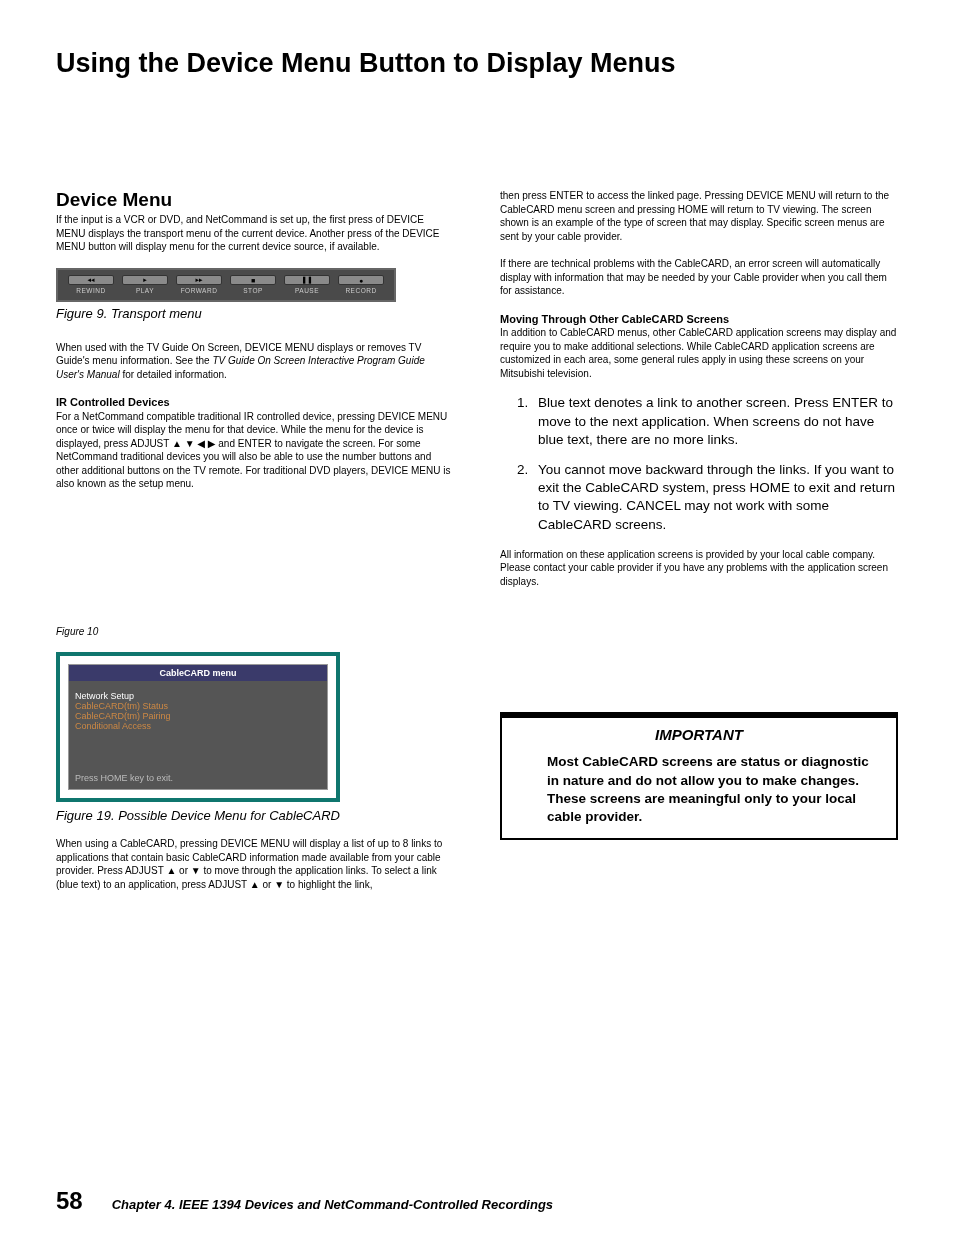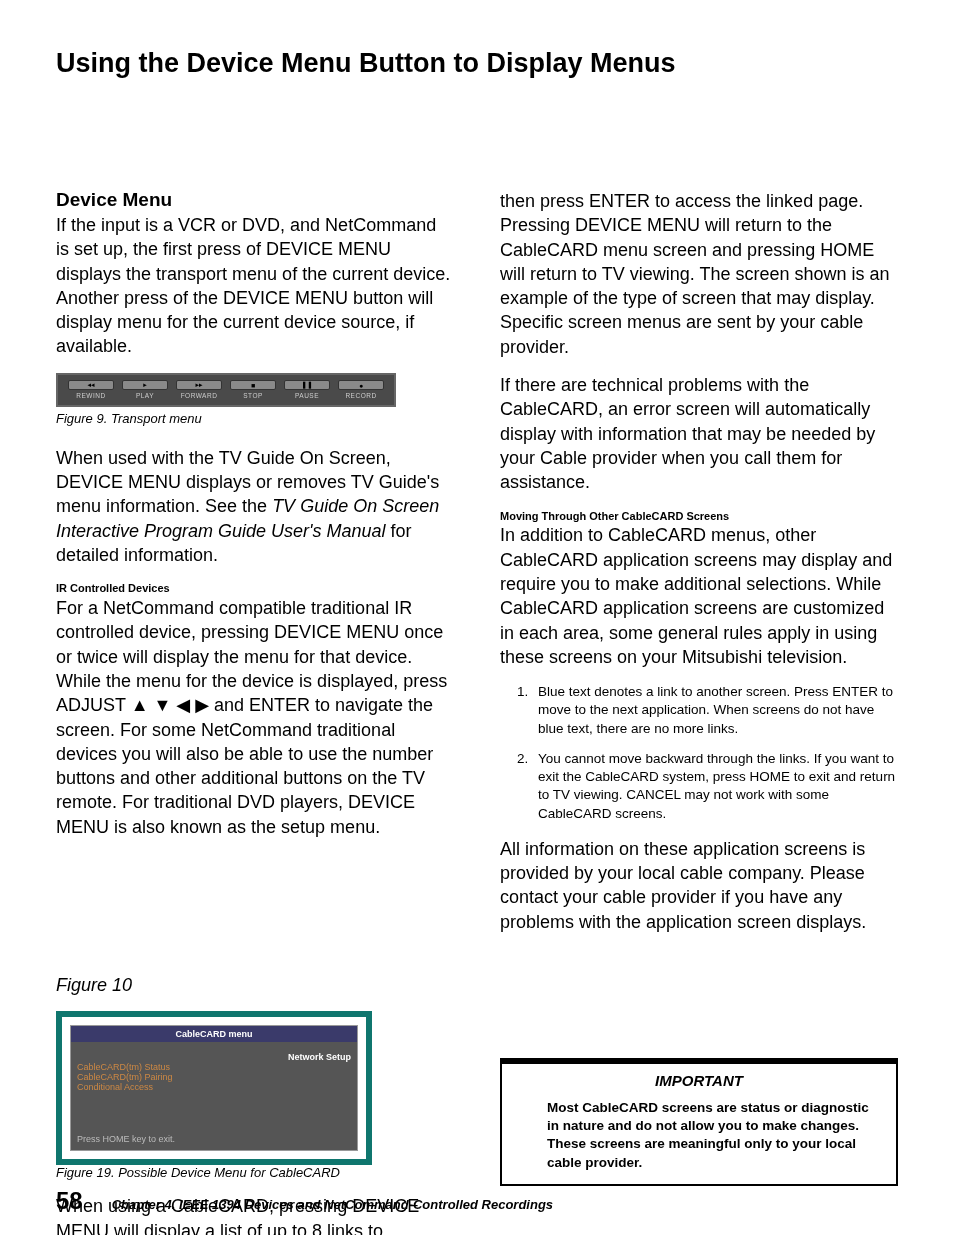--- a/index.html
+++ b/index.html
@@ -20,21 +20,21 @@
   .columns {
     display: flex;
     gap: 46px;
   }
   .col { width: 50%; }
   .section-head {
     font-size: 19px;
     font-weight: bold;
     margin-bottom: 2px;
   }
-  p { font-size: 18px; line-height: 1.35; margin-bottom: 14px; }
+  p { font-size: 10px; line-height: 1.35; margin-bottom: 14px; }
   .bold-run { font-weight: bold; }
   .italic-run { font-style: italic; }
   .fig-caption { font-style: italic; font-size: 13px; margin-bottom: 20px; }
   .subhead { font-weight: bold; font-size: 11px; margin-top: 6px; margin-bottom: 0; }
   ol.numlist { list-style: decimal; padding-left: 32px; font-size: 13.5px; line-height: 1.35; margin-bottom: 14px; }
   ol.numlist li { margin-bottom: 12px; padding-left: 6px; }
 
   
   .transport {
     width: 340px;
@@ -53,32 +53,32 @@
   }
   .tbtn-top {
     width: 46px; height: 10px; background: #8a8a8a;
     border: 1px solid #333; border-radius: 2px;
     display: flex; align-items: center; justify-content: center;
     color: #000; font-size: 7px;
   }
   .tbtn-label { color: #ccc; font-size: 6.5px; letter-spacing: 0.5px; margin-top: 2px; }
 
   
-  .ccard-wrap { width: 316px; border: 6px solid #0f766e; }
+  .ccard-wrap { width: 284px; border: 4px solid #0f766e; margin-bottom: 6px; }
   .ccard {
     margin: 8px; border: 1px solid #999;
     background: #555;
     font-size: 9px; color: #fff;
   }
   .ccard-title {
     text-align: center; background: #3a3a6a; padding: 3px 0;
     font-weight: bold; font-size: 9px;
   }
   .ccard-body { padding: 10px 6px 38px 6px; }
-  .ccard-first { color: #fff; font-weight: bold; text-align: right; }
+  .ccard-first { color: #fff; font-weight: normal; }
   .ccard-link { color: #cc8844; }
   .ccard-foot { padding: 4px 20px 6px 6px; color: #bbb; font-size: 9px; }
 
   
   .important-box {
     border: 2px solid #000;
     border-top: 6px solid #000;
     padding: 8px 14px 12px 14px;
     margin-top: 124px;
   }

